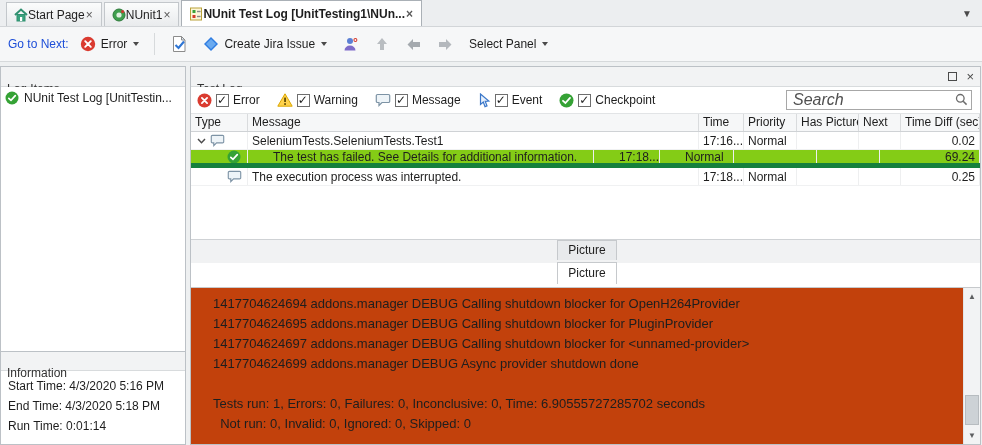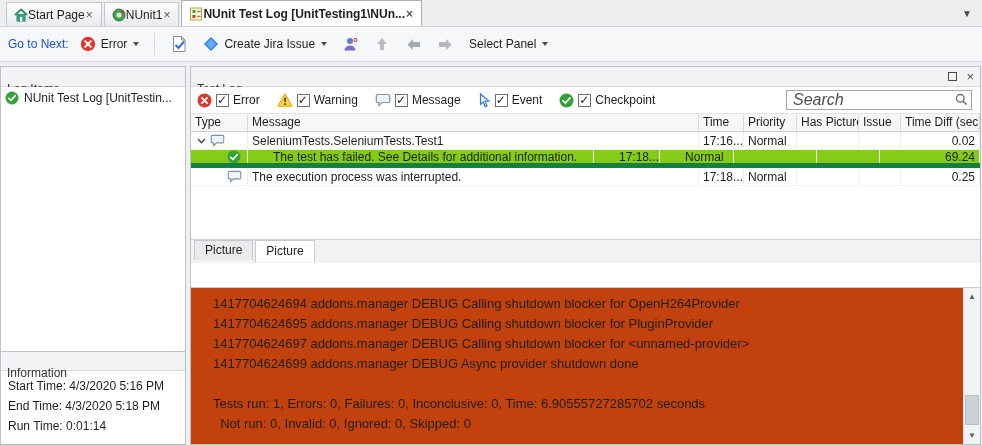--- a/index.html
+++ b/index.html
@@ -69,21 +69,21 @@
     display:flex; align-items:center; }
   .grid-row .num { justify-content:flex-end; }
   .grid-row.selected { background:#84cc16; border-bottom:5px solid #15803d;gap:21px; }
   .typecell { gap:2px; }
   .expander { width:13px; display:inline-flex; justify-content:center; }
   .indent { display:inline-block; width:30px; }
   .grid-empty { flex:1; background:#fff; }
 
   
   .subtabs { height:24px; background:#f1f2f3; border-top:1px solid #cfd2d5; display:flex;
-    align-items:flex-start; padding-left:3px; gap:2px; }
+    align-items:center; padding-left:3px; gap:2px;flex-direction:column; }
   .subtab { height:20px; line-height:19px; padding:0 10px; border:1px solid #c6c9cc; border-bottom:none;
     background:#e8eaec; }
   .subtab.active { background:#fff; height:22px; line-height:21px; margin-bottom:-1px; position:relative; z-index:2; }
   .details-wrap { position:relative; height:157px; background:#c2410c; border-top:1px solid #c6c9cc;margin-top:24px; }
   .details-body { position:absolute; inset:0 17px 0 0; padding:6px 6px 0 22px; line-height:20px;
     font-size:13px; overflow:hidden; }
   .dline { white-space:pre; min-height:20px; }
   .vscroll { position:absolute; right:0; top:0; bottom:0; width:17px; background:#f2f3f4;
     border-left:1px solid #e3e5e7; }
   .vs-arrow { position:absolute; left:0; width:16px; height:17px; text-align:center; font-size:8px;
@@ -299,21 +299,21 @@
       </span>
     </span>
   </div>
 
   <div class="grid-head">
     <div>Type</div>
     <div>Message</div>
     <div>Time</div>
     <div>Priority</div>
     <div>Has Picture</div>
-    <div>Issue</div>
+    <div>Next</div>
     <div>Time Diff (sec)</div>
   </div>
 
   <div class="grid-row">
     <div class="typecell">
       <span class="expander">
         <svg width="9" height="6" viewBox="0 0 9 6">
             <path d="M1 1 L4.5 4.8 L8 1" fill="none" stroke="#4a4a4a" stroke-width="1.4"></path>
           </svg>
       </span>

